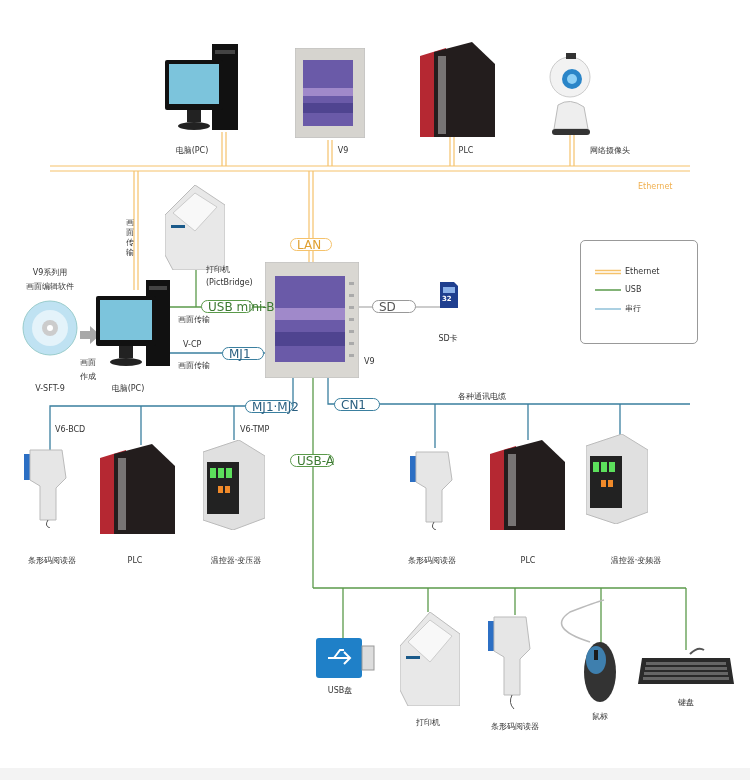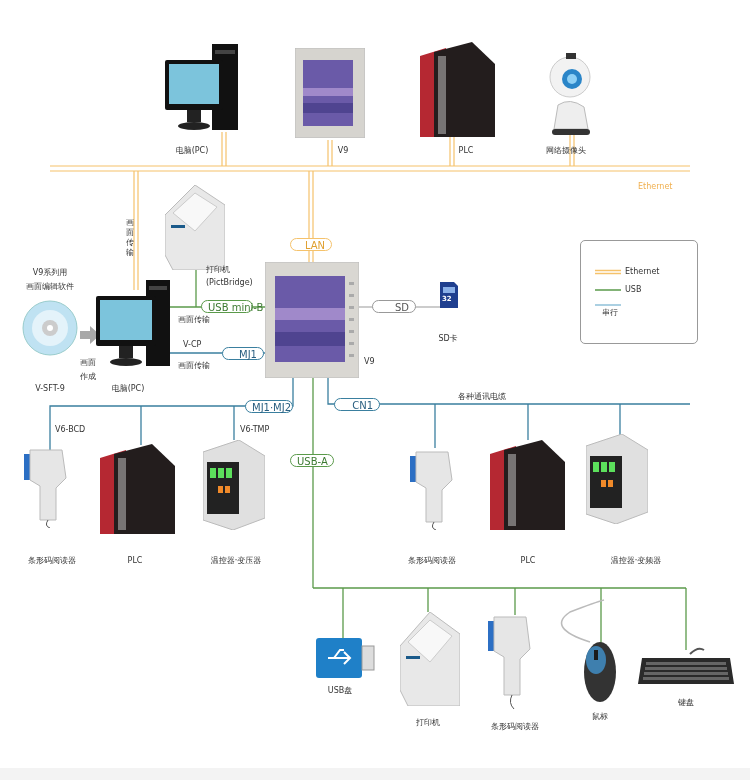--- a/index.html
+++ b/index.html
@@ -2,22 +2,22 @@
 <html><head>
 <meta charset="utf-8">
 <style>
   html, body { margin:0; padding:0; }
   body { width:750px; height:780px; background:#ffffff; position:relative; overflow:hidden;
          font-family:"DejaVu Sans", sans-serif; color:#333; }
   .bottom-band { position:absolute; left:0; top:768px; width:750px; height:12px; background:#f3f3f3; }
   svg.wires { position:absolute; left:0; top:0; width:750px; height:780px; }
   .lbl { position:absolute; font-size:8px; color:#333; white-space:nowrap; line-height:10px; }
   .lbl.c { transform:translateX(-50%); text-align:center; }
-  .pill { position:absolute; height:13px; border-radius:7px; background:#fff; font-size:10px;
-          line-height:13px; text-align:right; box-sizing:border-box; padding:0 6px; white-space:nowrap; }
+  .pill { position:absolute; height:13px; border-radius:7px; background:#fff; font-size:12px;
+          line-height:13px; text-align:left; box-sizing:border-box; padding:0 6px; white-space:nowrap; }
   .pill.eth { border:1.5px solid #f5c26b; color:#e0a030; }
   .pill.usb { border:1.5px solid #5a9a4a; color:#3d7a32; }
   .pill.ser { border:1.5px solid #3a7f9f; color:#2a5f80; }
   .pill.sd  { border:1.5px solid #999; color:#555; }
   .dev { position:absolute; }
   .vtext { position:absolute; font-size:8px; width:10px; line-height:10px; text-align:center; }
   .legend { position:absolute; left:580px; top:240px; width:116px; height:102px;
             border:1px solid #999; border-radius:5px; background:#fff; }
   .legend-row { position:absolute; left:14px; font-size:8px; display:flex; align-items:center; }
   .legend-row .sw { width:26px; margin-right:4px; }
@@ -114,21 +114,21 @@
 <div class="dev" style="left:548px;top:45px;width:45px;height:92px;">
   <svg width="45" height="92" viewBox="0 0 45 92">
     <circle cx="22" cy="32" r="20" fill="#f2f2f2" stroke="#ccc"></circle>
     <circle cx="24" cy="34" r="10" fill="#2a85c8"></circle>
     <circle cx="24" cy="34" r="5" fill="#8fd0f5"></circle>
     <rect x="18" y="8" width="10" height="6" fill="#333"></rect>
     <path d="M10,60 Q22,52 36,62 L40,84 L6,84 Z" fill="#eee" stroke="#bbb"></path>
     <rect x="4" y="84" width="38" height="6" rx="3" fill="#333"></rect>
   </svg>
 </div>
-<div class="lbl c" style="left:566px;top:146px;">网络摄像头</div>
+<div class="lbl c" style="left:610px;top:146px;">网络摄像头</div>
 
 <div class="eth-label">Ethernet</div>
 
 <div class="vtext" style="left:125px;top:218px;color:#333;">画<br>面<br>传<br>输</div>
 
 <div class="dev" style="left:165px;top:185px;width:60px;height:85px;">
   <svg width="60" height="85" viewBox="0 0 60 85">
     <polygon points="0,30 30,0 60,20 60,85 8,85 0,70" fill="#e8e8e8" stroke="#bbb"></polygon>
     <polygon points="8,28 30,8 52,22 30,46" fill="#f8f8f8" stroke="#ccc"></polygon>
     <rect x="6" y="40" width="14" height="3" fill="#1a5a8a"></rect>
@@ -345,19 +345,19 @@
         <line x1="0" y1="4.5" x2="26" y2="4.5" stroke="#f5c26b" stroke-width="1.5"></line>
       </svg>
     <span>Ethernet</span>
   </div>
   <div class="legend-row" style="top:44px;">
     <svg class="sw" width="26" height="4" viewBox="0 0 26 4">
         <line x1="0" y1="2" x2="26" y2="2" stroke="#5a9a4a" stroke-width="1.5"></line>
       </svg>
     <span>USB</span>
   </div>
-  <div class="legend-row" style="top:62px;flex-direction:column;">
+  <div class="legend-row" style="top:62px;">
     <svg class="sw" width="26" height="4" viewBox="0 0 26 4">
         <line x1="0" y1="2" x2="26" y2="2" stroke="#8fc0d8" stroke-width="1.5"></line>
       </svg>
     <span>串行</span>
   </div>
 </div>
 
 </body></html>

